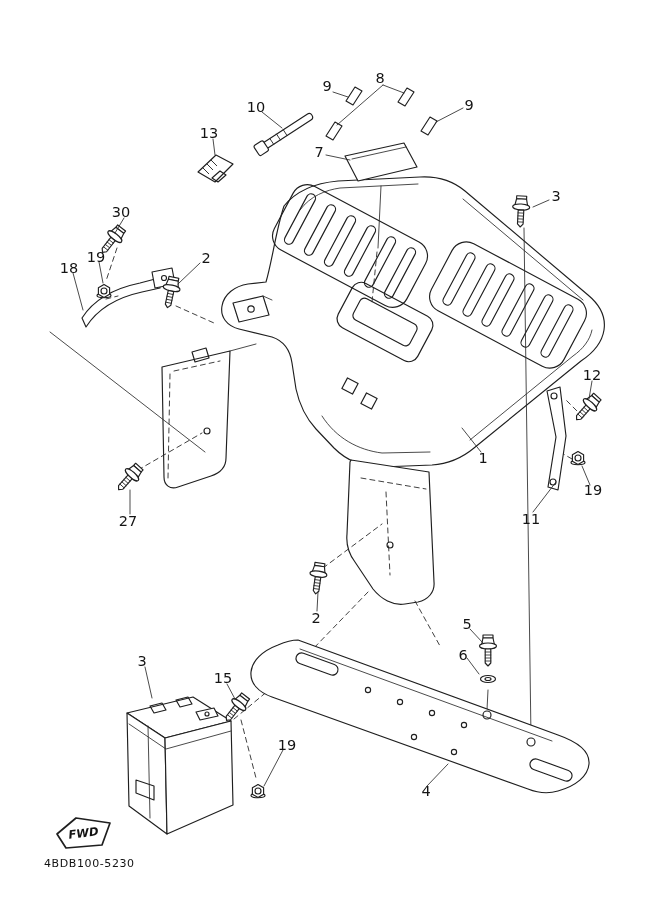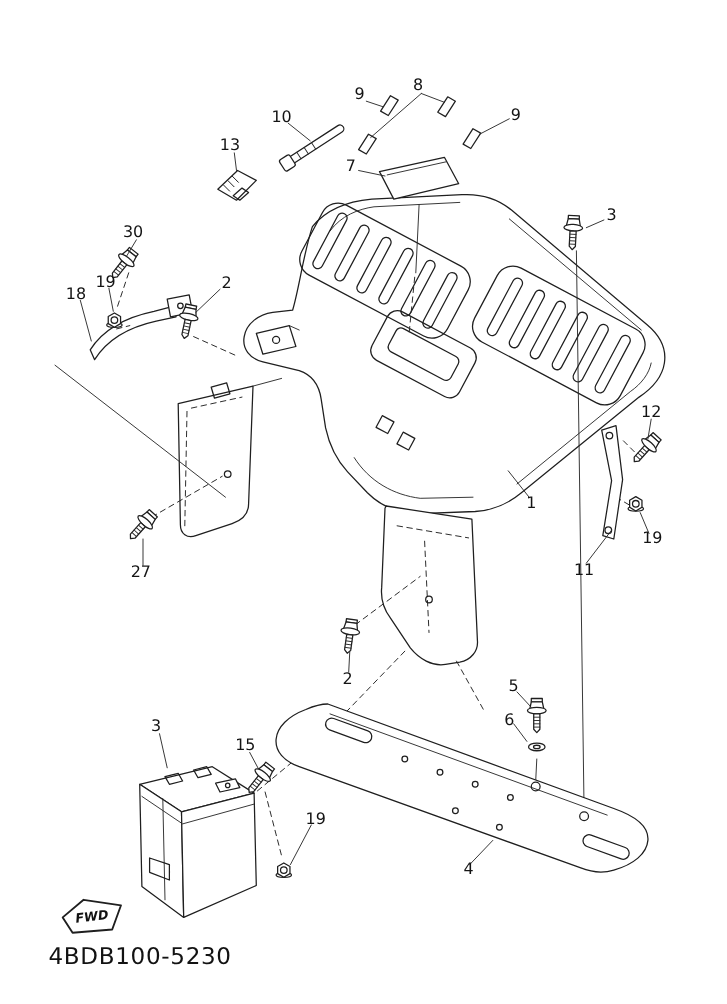--- a/index.html
+++ b/index.html
@@ -1,21 +1,21 @@
 <!DOCTYPE html>
 <html><head>
 <meta charset="utf-8">
 <style>
   html,body{margin:0;padding:0;background:#ffffff;}
   .stage{position:relative;width:661px;height:913px;background:#ffffff;overflow:hidden;
          font-family:"DejaVu Sans","Liberation Sans",sans-serif;}
   .stage > svg{position:absolute;left:0;top:0;}
   .callout{position:absolute;transform:translate(-50%,-50%);font-size:14.5px;line-height:1;
            color:#141414;user-select:none;}
-  .part-code{position:absolute;left:44px;top:857px;font-size:21px;letter-spacing:.6px;color:#121212;}
+  .part-code{position:absolute;left:44px;top:857px;font-size:11px;letter-spacing:.6px;color:#121212;}
 
   
   .o{fill:#ffffff;stroke:#1f1f1f;stroke-width:1.15;stroke-linejoin:round;stroke-linecap:round;}
   .l{fill:none;stroke:#1f1f1f;stroke-width:1.15;stroke-linejoin:round;stroke-linecap:round;}
   .t{fill:none;stroke:#2a2a2a;stroke-width:.85;stroke-linecap:round;}
   .d{fill:none;stroke:#2a2a2a;stroke-width:.9;stroke-dasharray:5 4;stroke-linecap:round;}
   .h{fill:none;stroke:#1f1f1f;stroke-width:.9;}
 </style>
 </head>
 <body>

